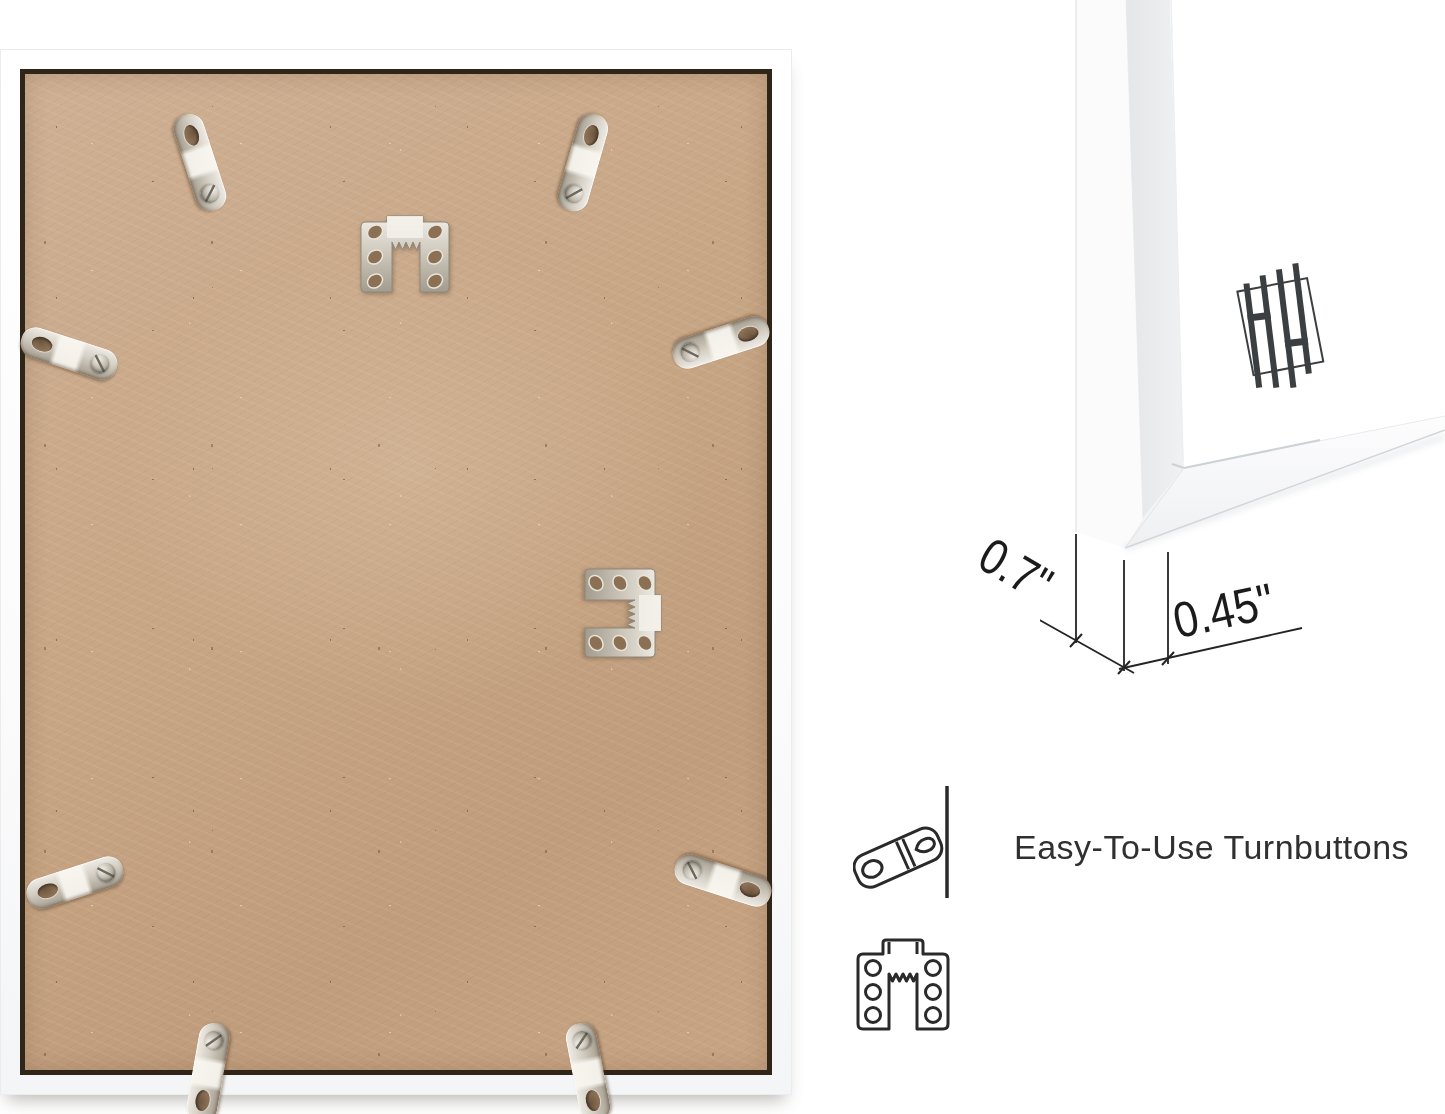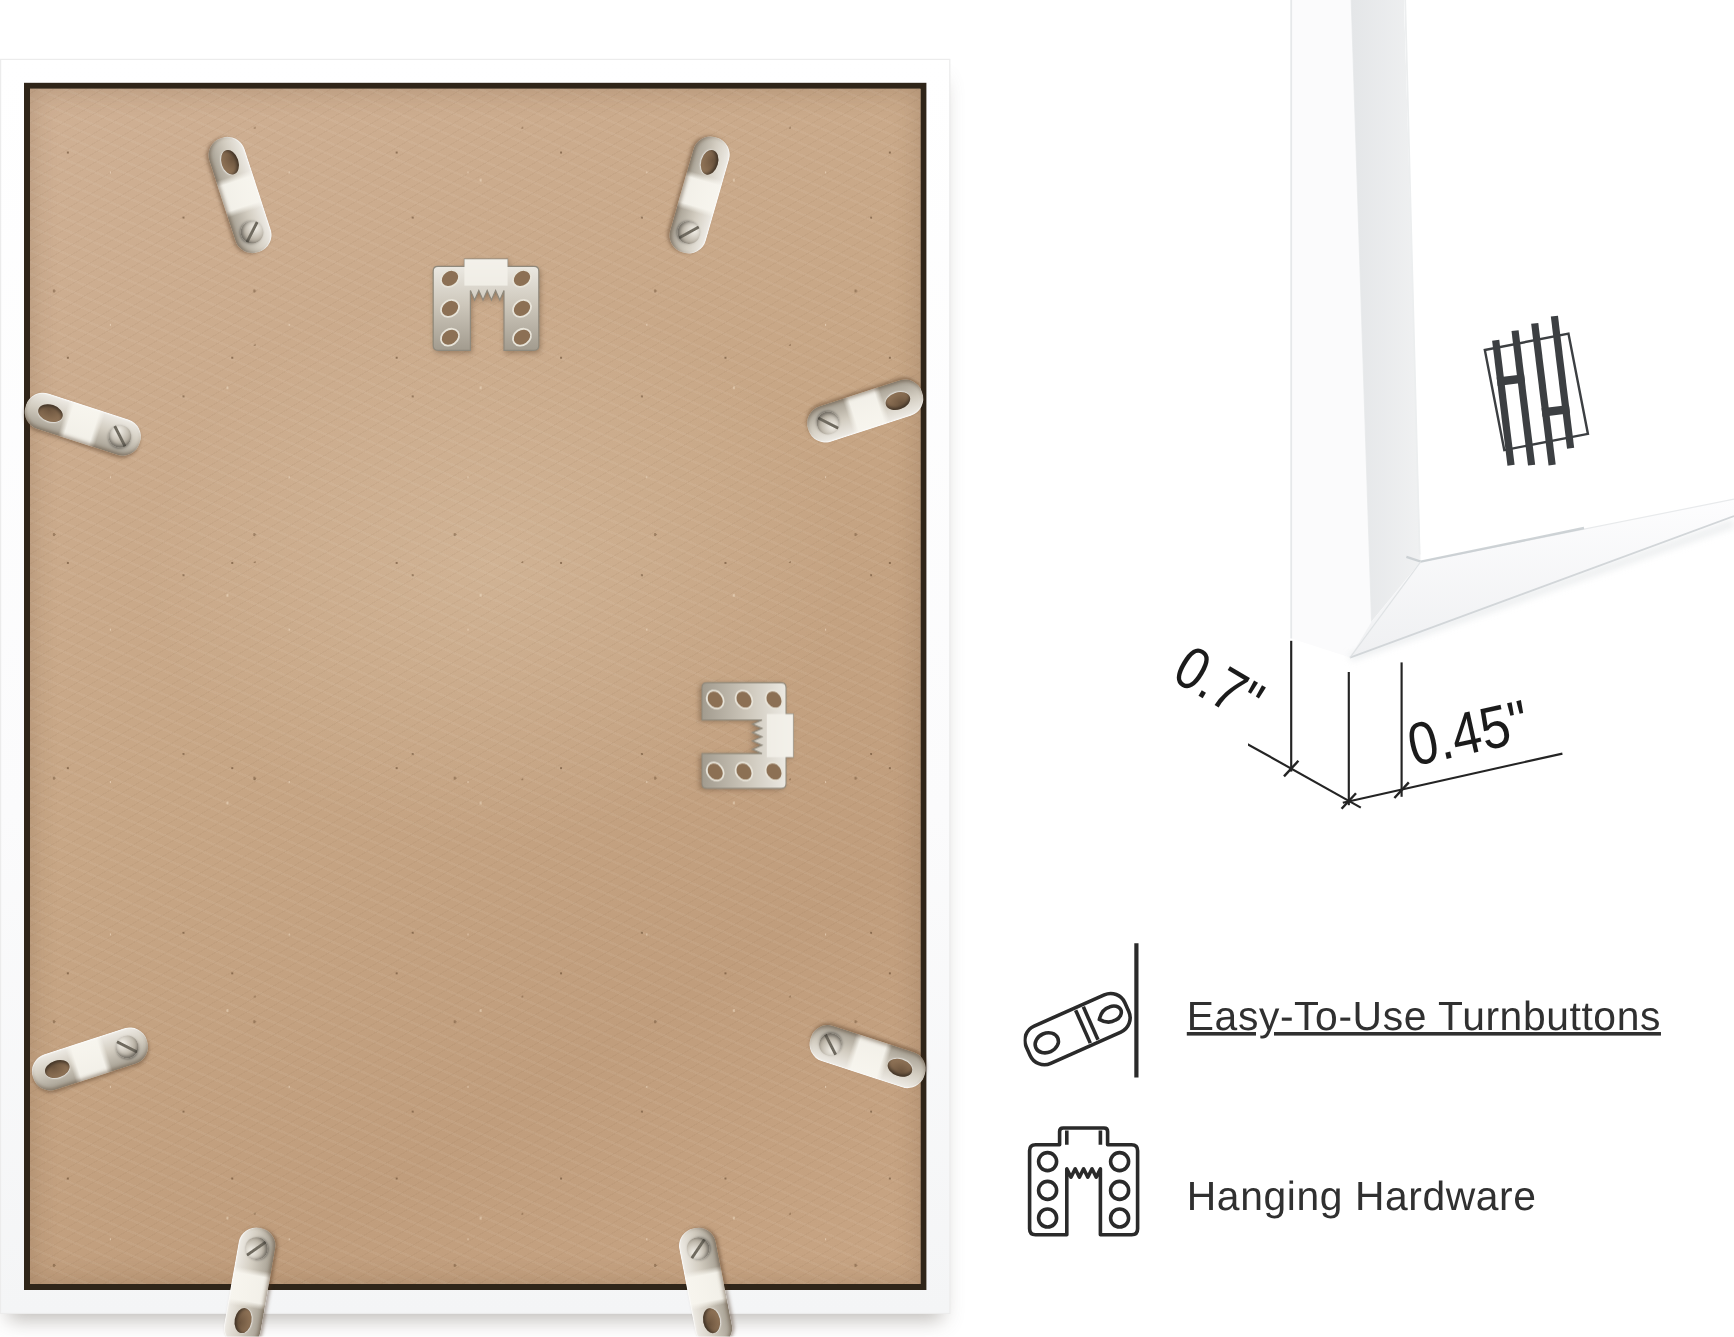--- a/index.html
+++ b/index.html
@@ -58,21 +58,21 @@
   .hanger2{left:576px;top:521px;transform:rotate(90deg);}
 
   
   .corner-svg{position:absolute;left:1040px;top:0px;}
   .dim-label{position:absolute;color:#1b1b1b;font-size:50px;font-weight:400;white-space:nowrap;}
   .dim-07{left:972px;top:541px;transform:rotate(30.5deg) scaleX(.85);transform-origin:center;}
   .dim-045{left:1166px;top:582px;transform:rotate(-12.5deg) scaleX(.88);transform-origin:center;}
 
   
   .feature-label{position:absolute;color:#303030;font-size:34px;letter-spacing:.5px;white-space:nowrap;}
-  .fl1{left:989px;top:828px;text-decoration:underline;}
+  .fl1{left:1014px;top:828px;}
   .fl2{left:989px;top:978px;}
   .feature-icon{position:absolute;}
   .fi1{left:853px;top:782px;}
   .fi2{left:853px;top:934px;}
 </style>
 </head>
 <body>
 
 <div class="canvas">
 
@@ -209,15 +209,14 @@
       <line x1="36" y1="8" x2="36" y2="20"></line>
       <line x1="64" y1="8" x2="64" y2="20"></line>
       <circle cx="20" cy="34" r="7.5"></circle>
       <circle cx="20" cy="58" r="7.5"></circle>
       <circle cx="20" cy="81" r="7.5"></circle>
       <circle cx="80" cy="34" r="7.5"></circle>
       <circle cx="80" cy="58" r="7.5"></circle>
       <circle cx="80" cy="81" r="7.5"></circle>
     </g>
   </svg>
-  <div class="feature-label fl2">Hanging Hardware</div>
 
 </div>
 
 </body></html>

